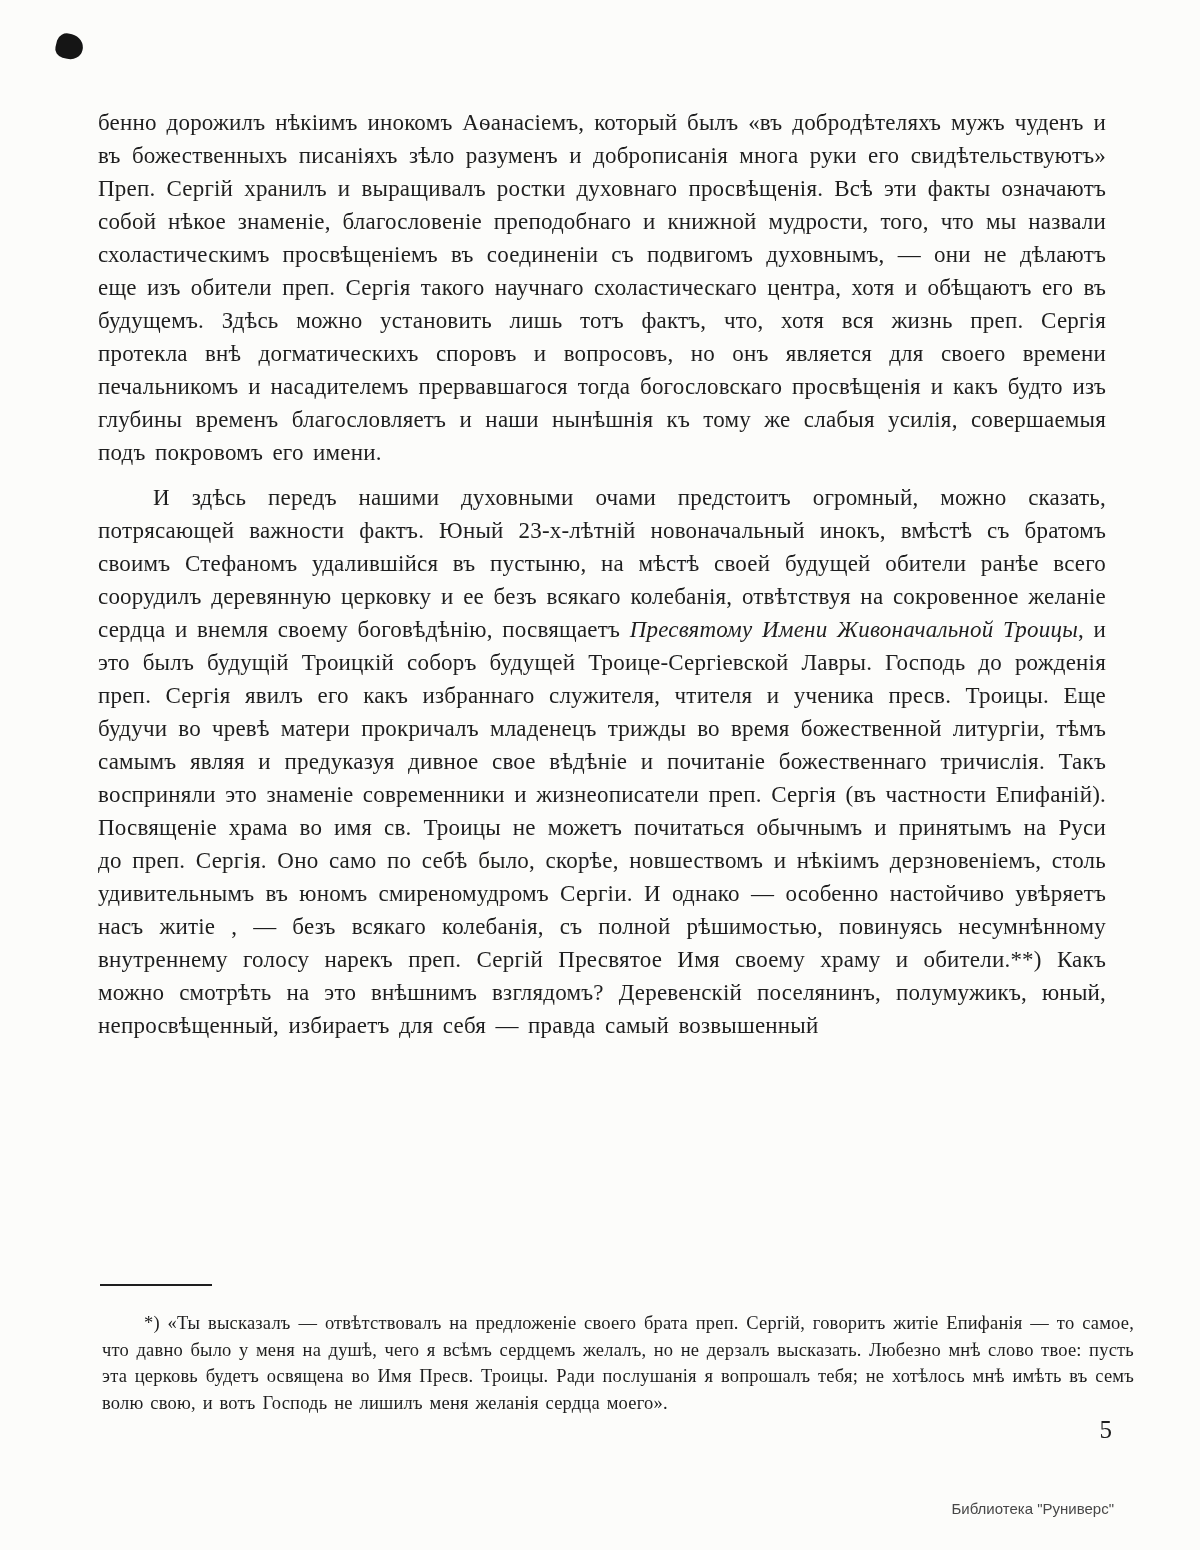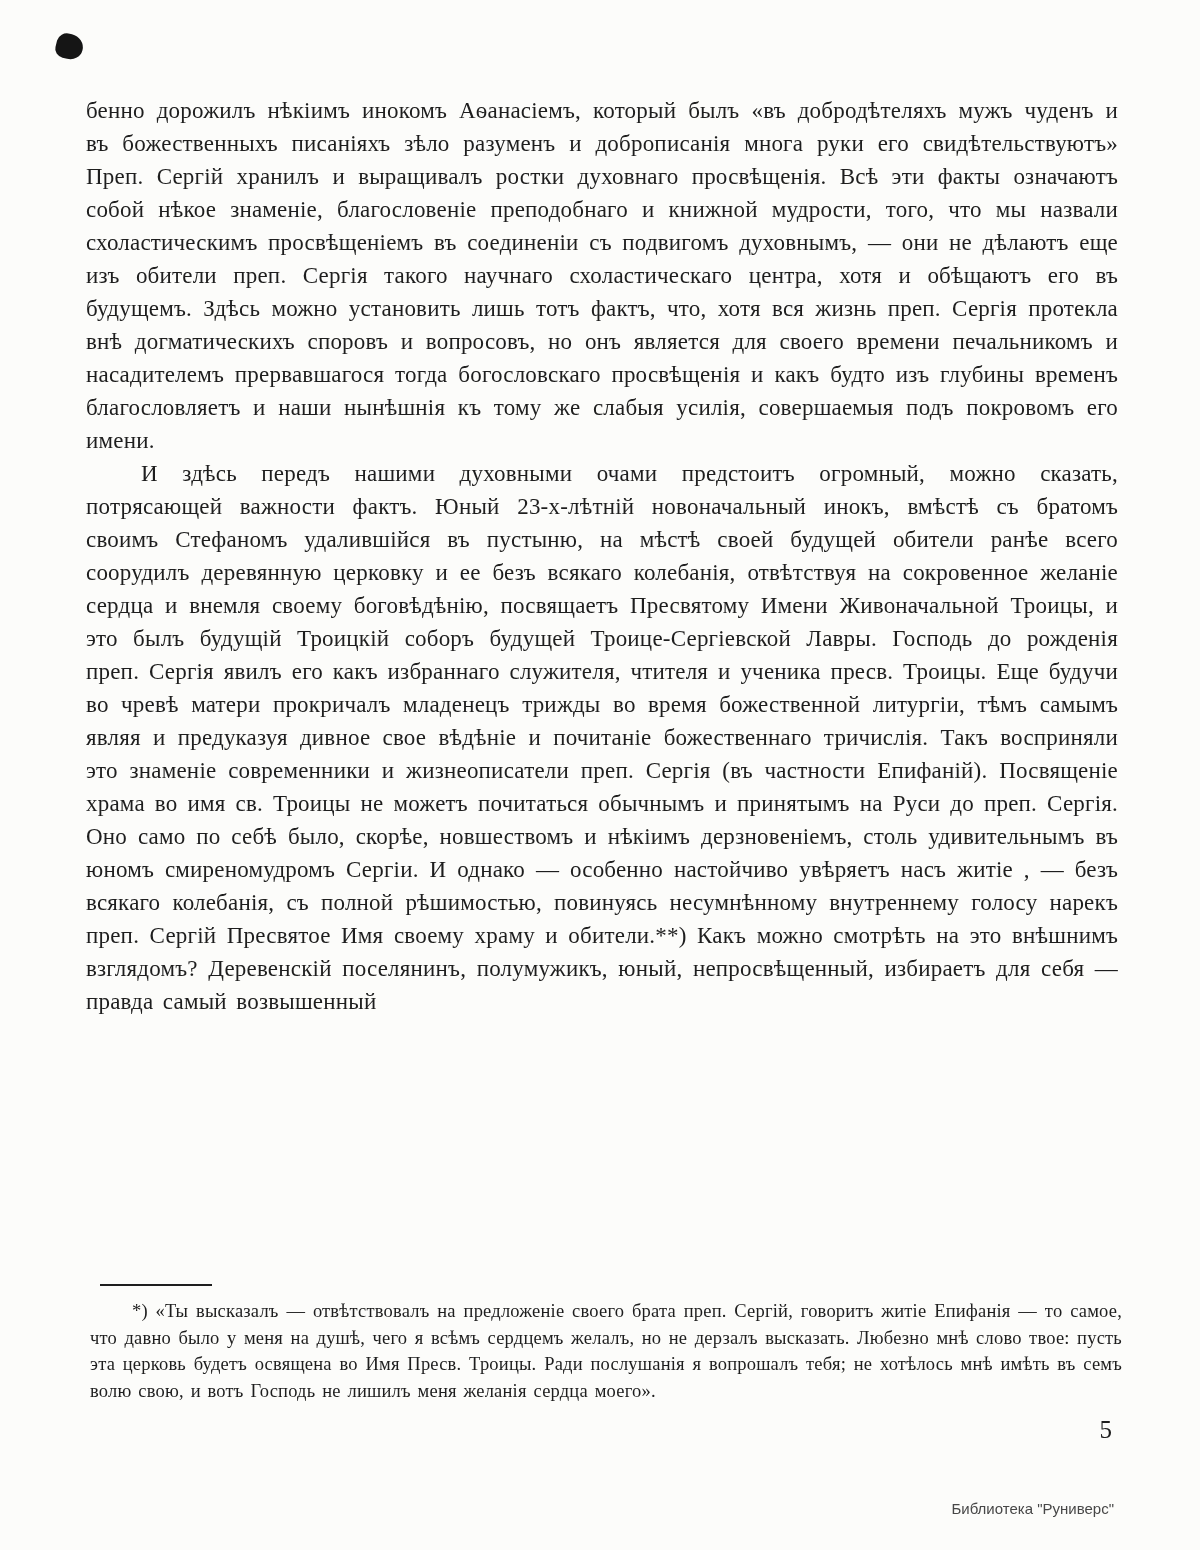--- a/index.html
+++ b/index.html
@@ -23,43 +23,43 @@
     border-radius: 45% 60% 55% 40%;
     transform: rotate(14deg);
   }
   .text-block {
     position: absolute;
     left: 86px;
     top: 94px;
     width: 1032px;
   }
   .para {
-    margin: 0;
+    margin: 12px;
     font-size: 23px;
     line-height: 33px;
     text-align: justify;
     letter-spacing: 0.2px;
     word-spacing: 3.5px;
   }
   .para.indent { text-indent: 55px; }
-  .it { }
+  .it { font-style: italic; }
   .footnote-rule {
     position: absolute;
     left: 100px;
     top: 1284px;
     width: 112px;
     height: 2px;
     background: #1e1e1e;
   }
   .footnote {
     position: absolute;
     left: 86px;
     top: 1294px;
     width: 1032px;
-    margin: 4px;
+    margin: 16px;
     font-size: 18.5px;
     line-height: 26.5px;
     text-align: justify;
     text-indent: 42px;
     letter-spacing: 0.2px;
     word-spacing: 2px;
   }
   .page-number {
     position: absolute;
     right: 88px;

